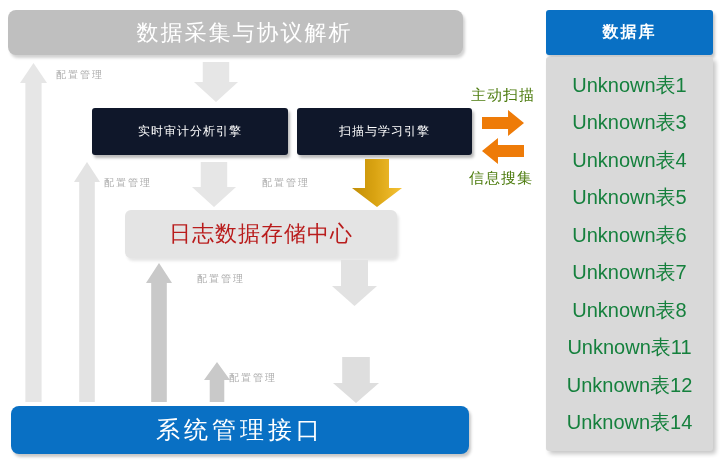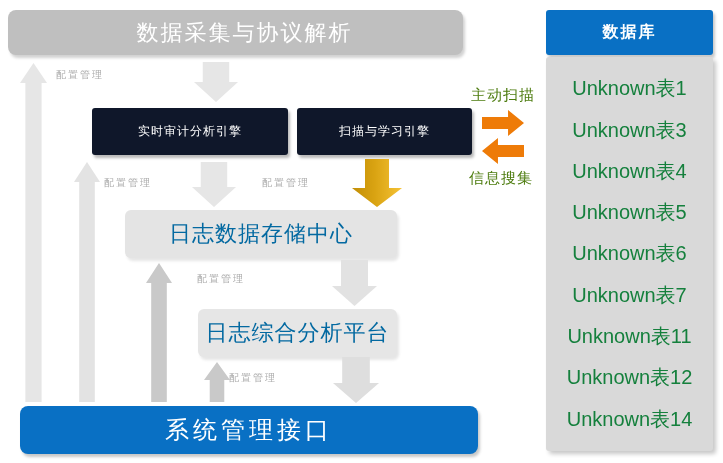--- a/index.html
+++ b/index.html
@@ -36,37 +36,37 @@
     box-shadow: 2px 3px 3px rgba(0,0,0,0.28);
     font-size: 12px;
     letter-spacing: 1px;
   }
   .box-light {
     background: #E4E4E4;
     border-radius: 6px;
     box-shadow: 2px 3px 3px rgba(0,0,0,0.10);
     font-size: 22px;
     letter-spacing: 1px;
-    color: #0369a1;
+    color: #b91c1c;
   }
   .box-blue {
     background: #0970C4;
     border-radius: 8px;
     box-shadow: 2px 3px 3px rgba(0,0,0,0.22);
     font-size: 24px;
     letter-spacing: 4px;
   }
 
   
   #top-box      { left: 8px;   top: 10px;  width: 455px; height: 45px; padding-left: 18px; }
   #engine1      { left: 92px;  top: 108px; width: 196px; height: 47px; }
   #engine2      { left: 297px; top: 108px; width: 175px; height: 47px; }
   #storage      { left: 125px; top: 210px; width: 272px; height: 48px; }
   #platform     { left: 198px; top: 309px; width: 199px; height: 48px; background: #E6E6E6; }
-  #bottom-box   { left: 20px;   top: 406px; width: 458px; height: 48px; }
+  #bottom-box   { left: 11px;   top: 406px; width: 458px; height: 48px; }
 
   
   #db-header {
     left: 546px; top: 10px; width: 167px; height: 45px;
     background: #0970C4; border-radius: 3px;
     box-shadow: 2px 3px 3px rgba(0,0,0,0.22);
     font-size: 16px; font-weight: bold; letter-spacing: 2px;
   }
   #db-panel {
     position: absolute;
@@ -171,39 +171,39 @@
   <div class="arr arr-down" id="d-arrow-2"></div>
   <div class="arr" id="gold-arrow"></div>
   <div class="cfg-label" id="cfg-2">配置管理</div>
   <div class="cfg-label" id="cfg-3">配置管理</div>
 
   <div class="box box-light" id="storage">日志数据存储中心</div>
 
   <div class="arr arr-down" id="d-arrow-3"></div>
   <div class="cfg-label" id="cfg-4">配置管理</div>
 
-  <div class="box box-light" id="platform">日志综合分析平台</div>
 
   <div class="arr arr-up-small" id="up-arrow-small"></div>
   <div class="cfg-label" id="cfg-5">配置管理</div>
   <div class="arr arr-down" id="d-arrow-4"></div>
 
   <div class="box box-blue" id="bottom-box">系统管理接口</div>
 
   <div class="dark-label" id="scan-label">主动扫描</div>
   <div class="arr arr-right" id="orange-right"></div>
   <div class="arr arr-left" id="orange-left"></div>
   <div class="dark-label" id="collect-label">信息搜集</div>
 
   <div class="box" id="db-header">数据库</div>
   <div id="db-panel">
     <div class="db-item">Unknown表1</div>
     <div class="db-item">Unknown表3</div>
     <div class="db-item">Unknown表4</div>
     <div class="db-item">Unknown表5</div>
     <div class="db-item">Unknown表6</div>
     <div class="db-item">Unknown表7</div>
+    <div class="db-item">Unknown表8</div>
     <div class="db-item">Unknown表11</div>
     <div class="db-item">Unknown表12</div>
     <div class="db-item">Unknown表14</div>
   </div>
 
 </div>
 
 </body></html>

